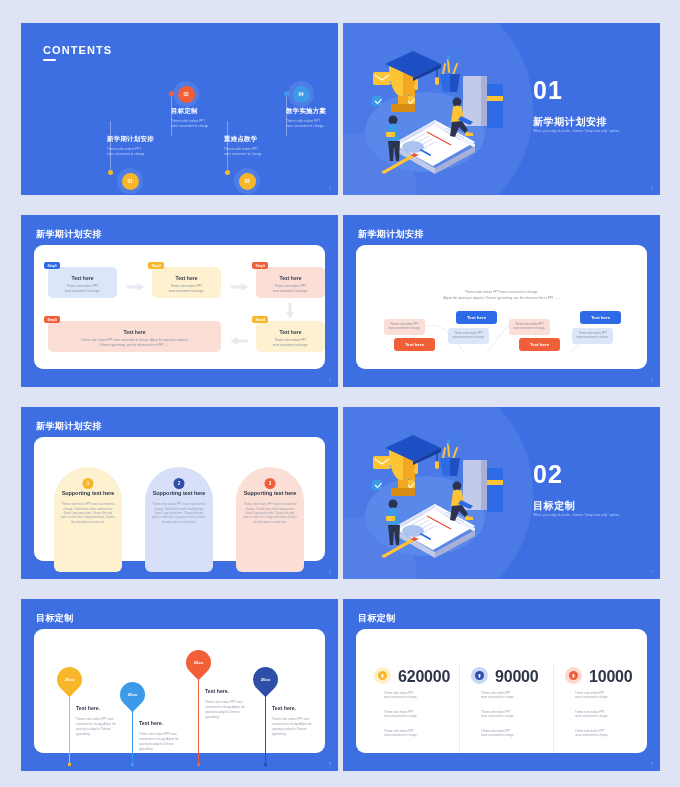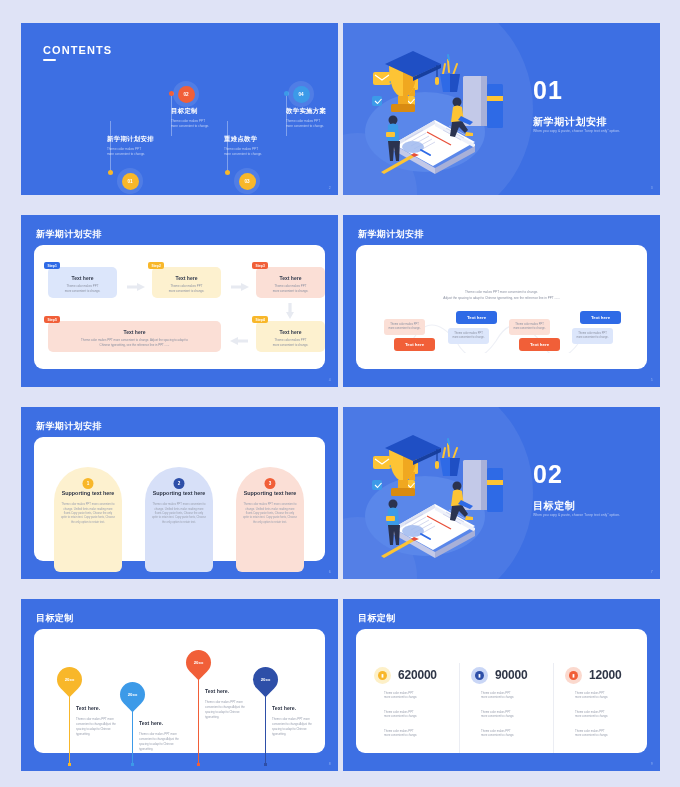--- a/index.html
+++ b/index.html
@@ -156,21 +156,21 @@
     position: absolute; left: 0; top: 0; width: 17px; height: 17px; border-radius: 50%;
     display: flex; align-items: center; justify-content: center;
   }
   .stat-ico i {
     width: 9px; height: 9px; border-radius: 50%;
     display: flex; align-items: center; justify-content: center;
     color: #fff; font-size: 4.5px; font-style: normal;
   }
   .stat-val {
     position: absolute; left: 24px; top: 1px;
-    font-size: 12px; font-weight: 700; color: #2f3647; letter-spacing: -.2px;
+    font-size: 16px; font-weight: 700; color: #2f3647; letter-spacing: -.2px;
   }
   .stat-p { position: absolute; left: 10px; font-size: 2.7px; color: #9aa0af; line-height: 1.65; width: 52px; }
   .stat-div { position: absolute; width: 0.7px; background: #ebedf3; top: 34px; height: 90px; }
 </style>
 </head>
 <body>
 
 <div class="deck">
 
   <div class="slide">
@@ -540,21 +540,21 @@
       <div class="stat-p" style="left: 125px; top: 82px; white-space: pre-line;">Theme color makes PPT
 more convenient to change.</div>
       <div class="stat-p" style="left: 125px; top: 101px; white-space: pre-line;">Theme color makes PPT
 more convenient to change.</div>
       <div class="stat-div" style="left:197px;"></div>
 
       <div class="stat" style="left:209px;width:78px;">
         <div class="stat-ico" style="background:#fbd9ce;">
           <i style="background:#f15f38;">▮</i>
         </div>
-        <div class="stat-val">12000</div>
+        <div class="stat-val">10000</div>
       </div>
       <div class="stat-p" style="left: 219px; top: 63px; white-space: pre-line;">Theme color makes PPT
 more convenient to change.</div>
       <div class="stat-p" style="left: 219px; top: 82px; white-space: pre-line;">Theme color makes PPT
 more convenient to change.</div>
       <div class="stat-p" style="left: 219px; top: 101px; white-space: pre-line;">Theme color makes PPT
 more convenient to change.</div>
     </div>
     <div class="pagenum">9</div>
   </div>

